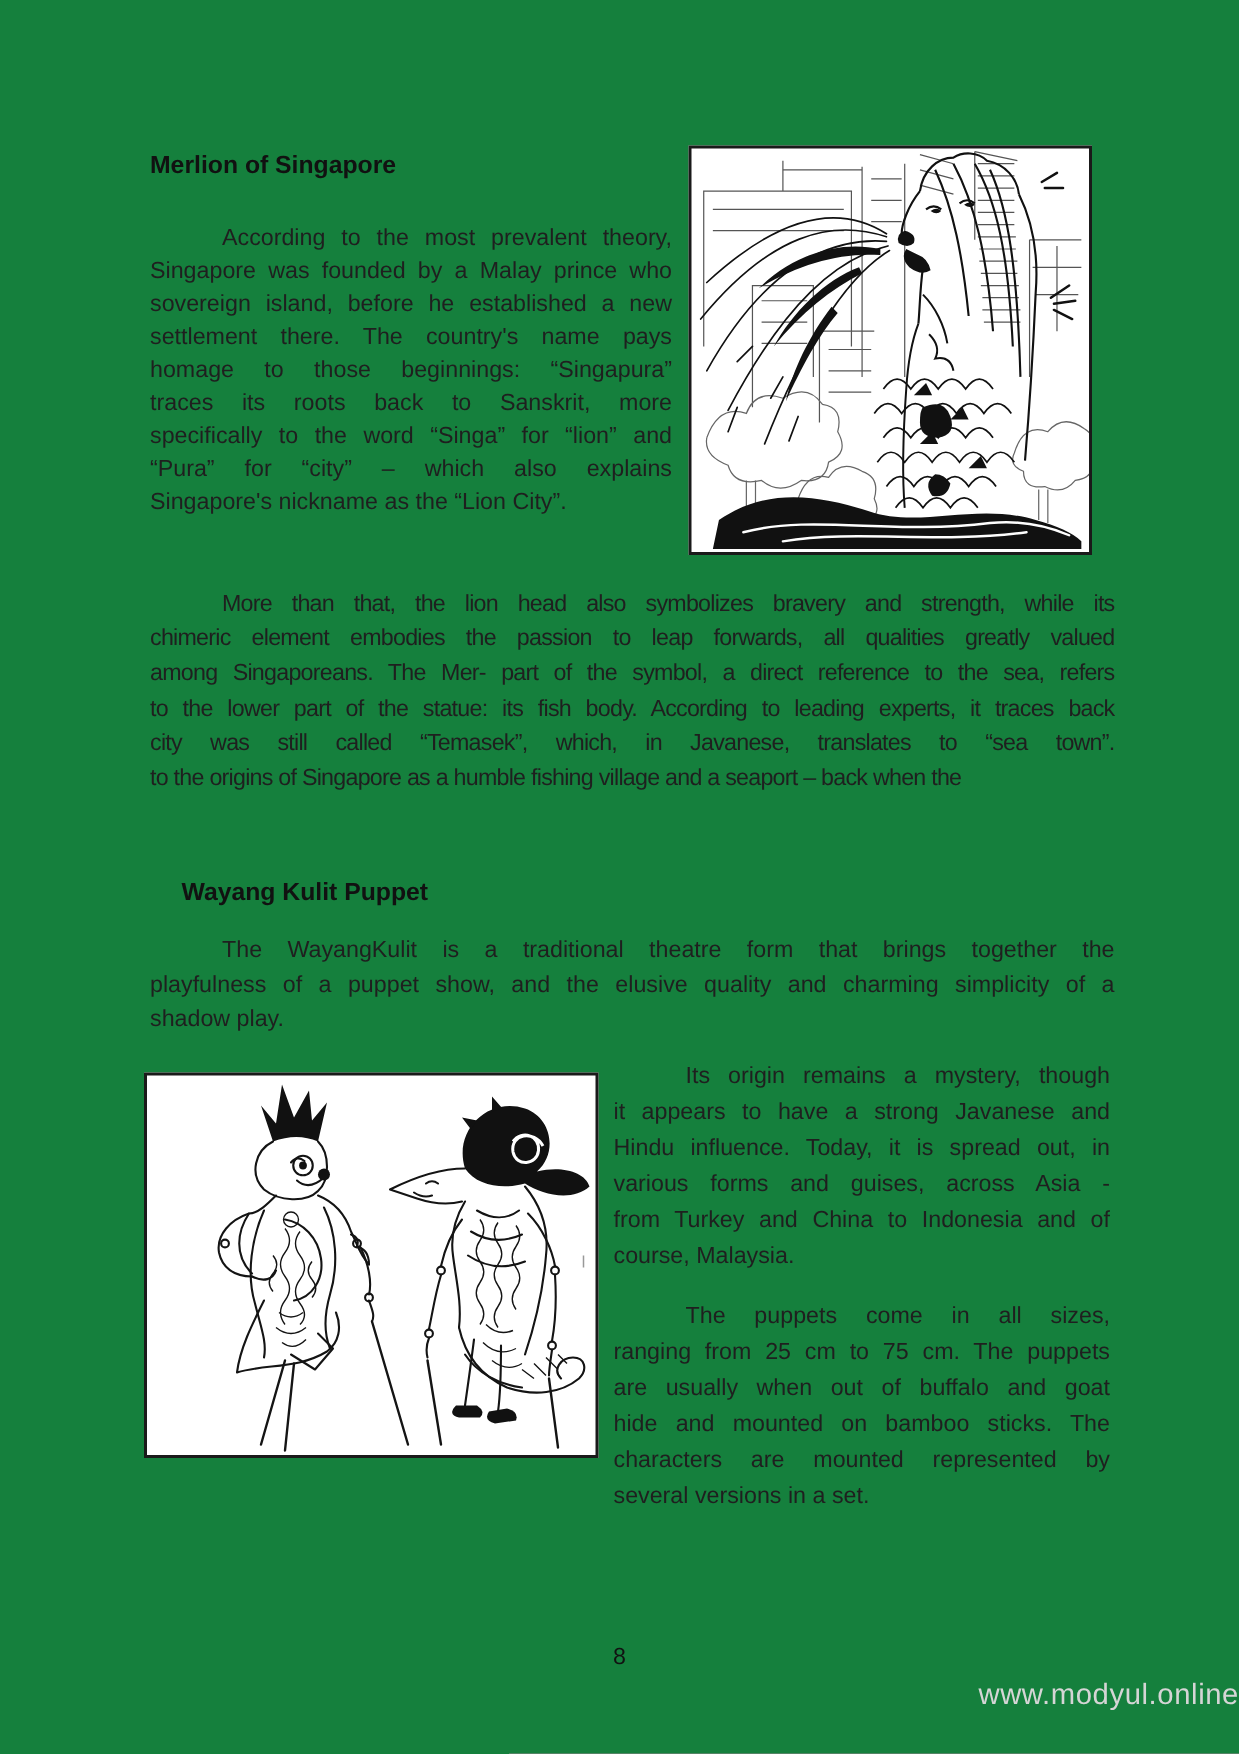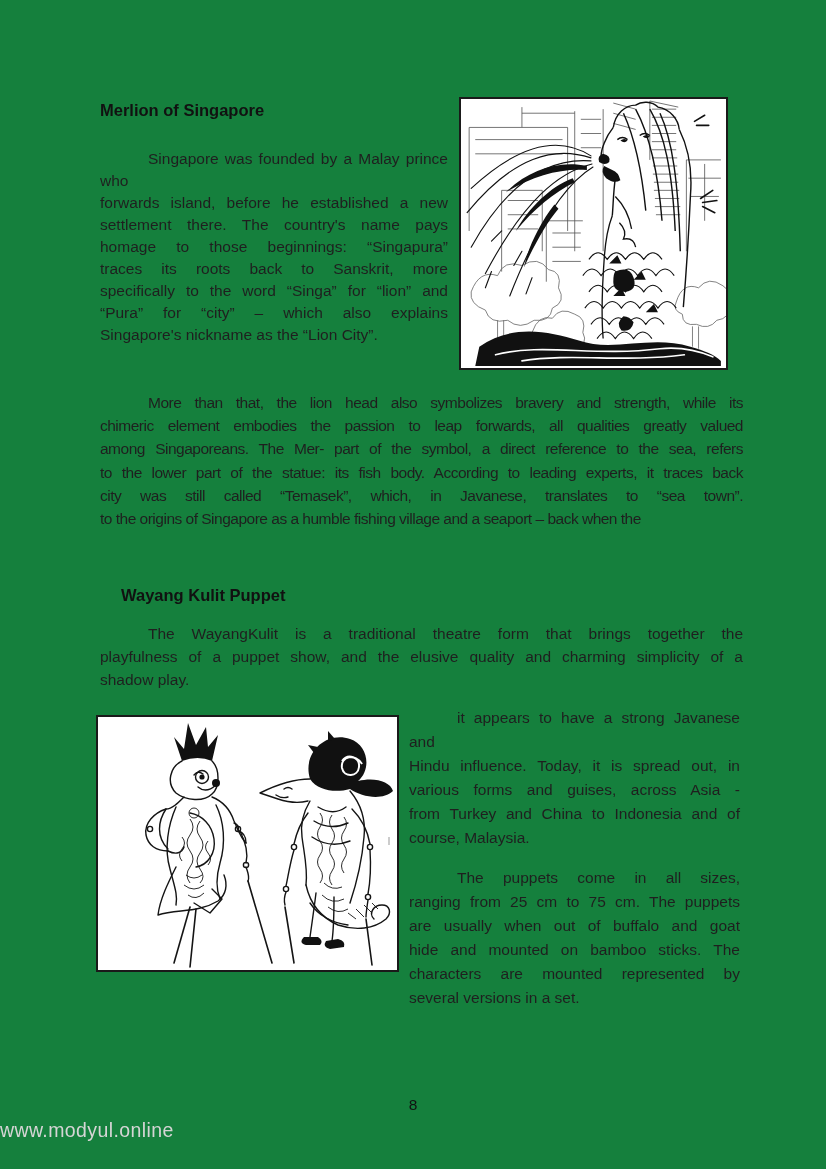--- a/index.html
+++ b/index.html
@@ -26,33 +26,34 @@
   .p-wayang1   { position:absolute; left:100px; top:622px; width:643px; line-height:23.2px; }
   .col-wayang2 { position:absolute; left:409px; top:706px; width:331px; line-height:24px; }
   .col-wayang3 { position:absolute; left:409px; top:866px; width:331px; line-height:24px; }
 
   figure.fig { position:absolute; margin:0; background:#fff; border:2px solid #1a1a1a; }
   .fig-merlion { left:459px; top:97px;  width:265px; height:269px; }
   .fig-wayang  { left:96px;  top:715px; width:299px; height:253px; }
   .fig svg { display:block; width:100%; height:100%; }
 
   .page-number { position:absolute; left:0; right:0; top:1096px; text-align:center; font-size:15.5px; color:#111; }
-  .watermark   { position:absolute; left:0; right:0; top:1119px; text-align:left; font-size:19.5px;
+  .watermark   { position:absolute; left:0; right:0; top:1119px; text-align:right; font-size:19.5px;
                  letter-spacing:0.4px; color:#d5d5d5; }
 </style>
 </head>
 <body>
 
 <div class="page">
 
   <h1 class="h h-merlion">Merlion of Singapore</h1>
 
   <div class="jpara indent col-merlion">
+      <div class="jline">According to the most prevalent theory,</div>
       <div class="jline">Singapore was founded by a Malay prince who</div>
-      <div class="jline">forwards island, before he established a new</div>
+      <div class="jline">sovereign island, before he established a new</div>
       <div class="jline">settlement there. The country's name pays</div>
       <div class="jline">homage to those beginnings: “Singapura”</div>
       <div class="jline">traces its roots back to Sanskrit, more</div>
       <div class="jline">specifically to the word “Singa” for “lion” and</div>
       <div class="jline">“Pura” for “city” – which also explains</div>
       <div class="jline">Singapore's nickname as the “Lion City”.</div>
     </div>
 
   <figure class="fig fig-merlion">
     <svg viewBox="0 0 261 265" xmlns="http://www.w3.org/2000/svg">
@@ -242,20 +243,21 @@
       <g stroke="#141414" stroke-width="1.6" fill="none" stroke-linecap="round">
         <path d="M187,190 L196,246"></path>
         <path d="M268,202 L274,248"></path>
       </g>
 
       <path d="M291,120 l0,8" stroke="#999" stroke-width="1" fill="none"></path>
     </svg>
   </figure>
 
   <div class="jpara indent col-wayang2">
+      <div class="jline">Its origin remains a mystery, though</div>
       <div class="jline">it appears to have a strong Javanese and</div>
       <div class="jline">Hindu influence. Today, it is spread out, in</div>
       <div class="jline">various forms and guises, across Asia -</div>
       <div class="jline">from Turkey and China to Indonesia and of</div>
       <div class="jline">course, Malaysia.</div>
     </div>
 
   <div class="jpara indent col-wayang3">
       <div class="jline">The puppets come in all sizes,</div>
       <div class="jline">ranging from 25 cm to 75 cm. The puppets</div>

